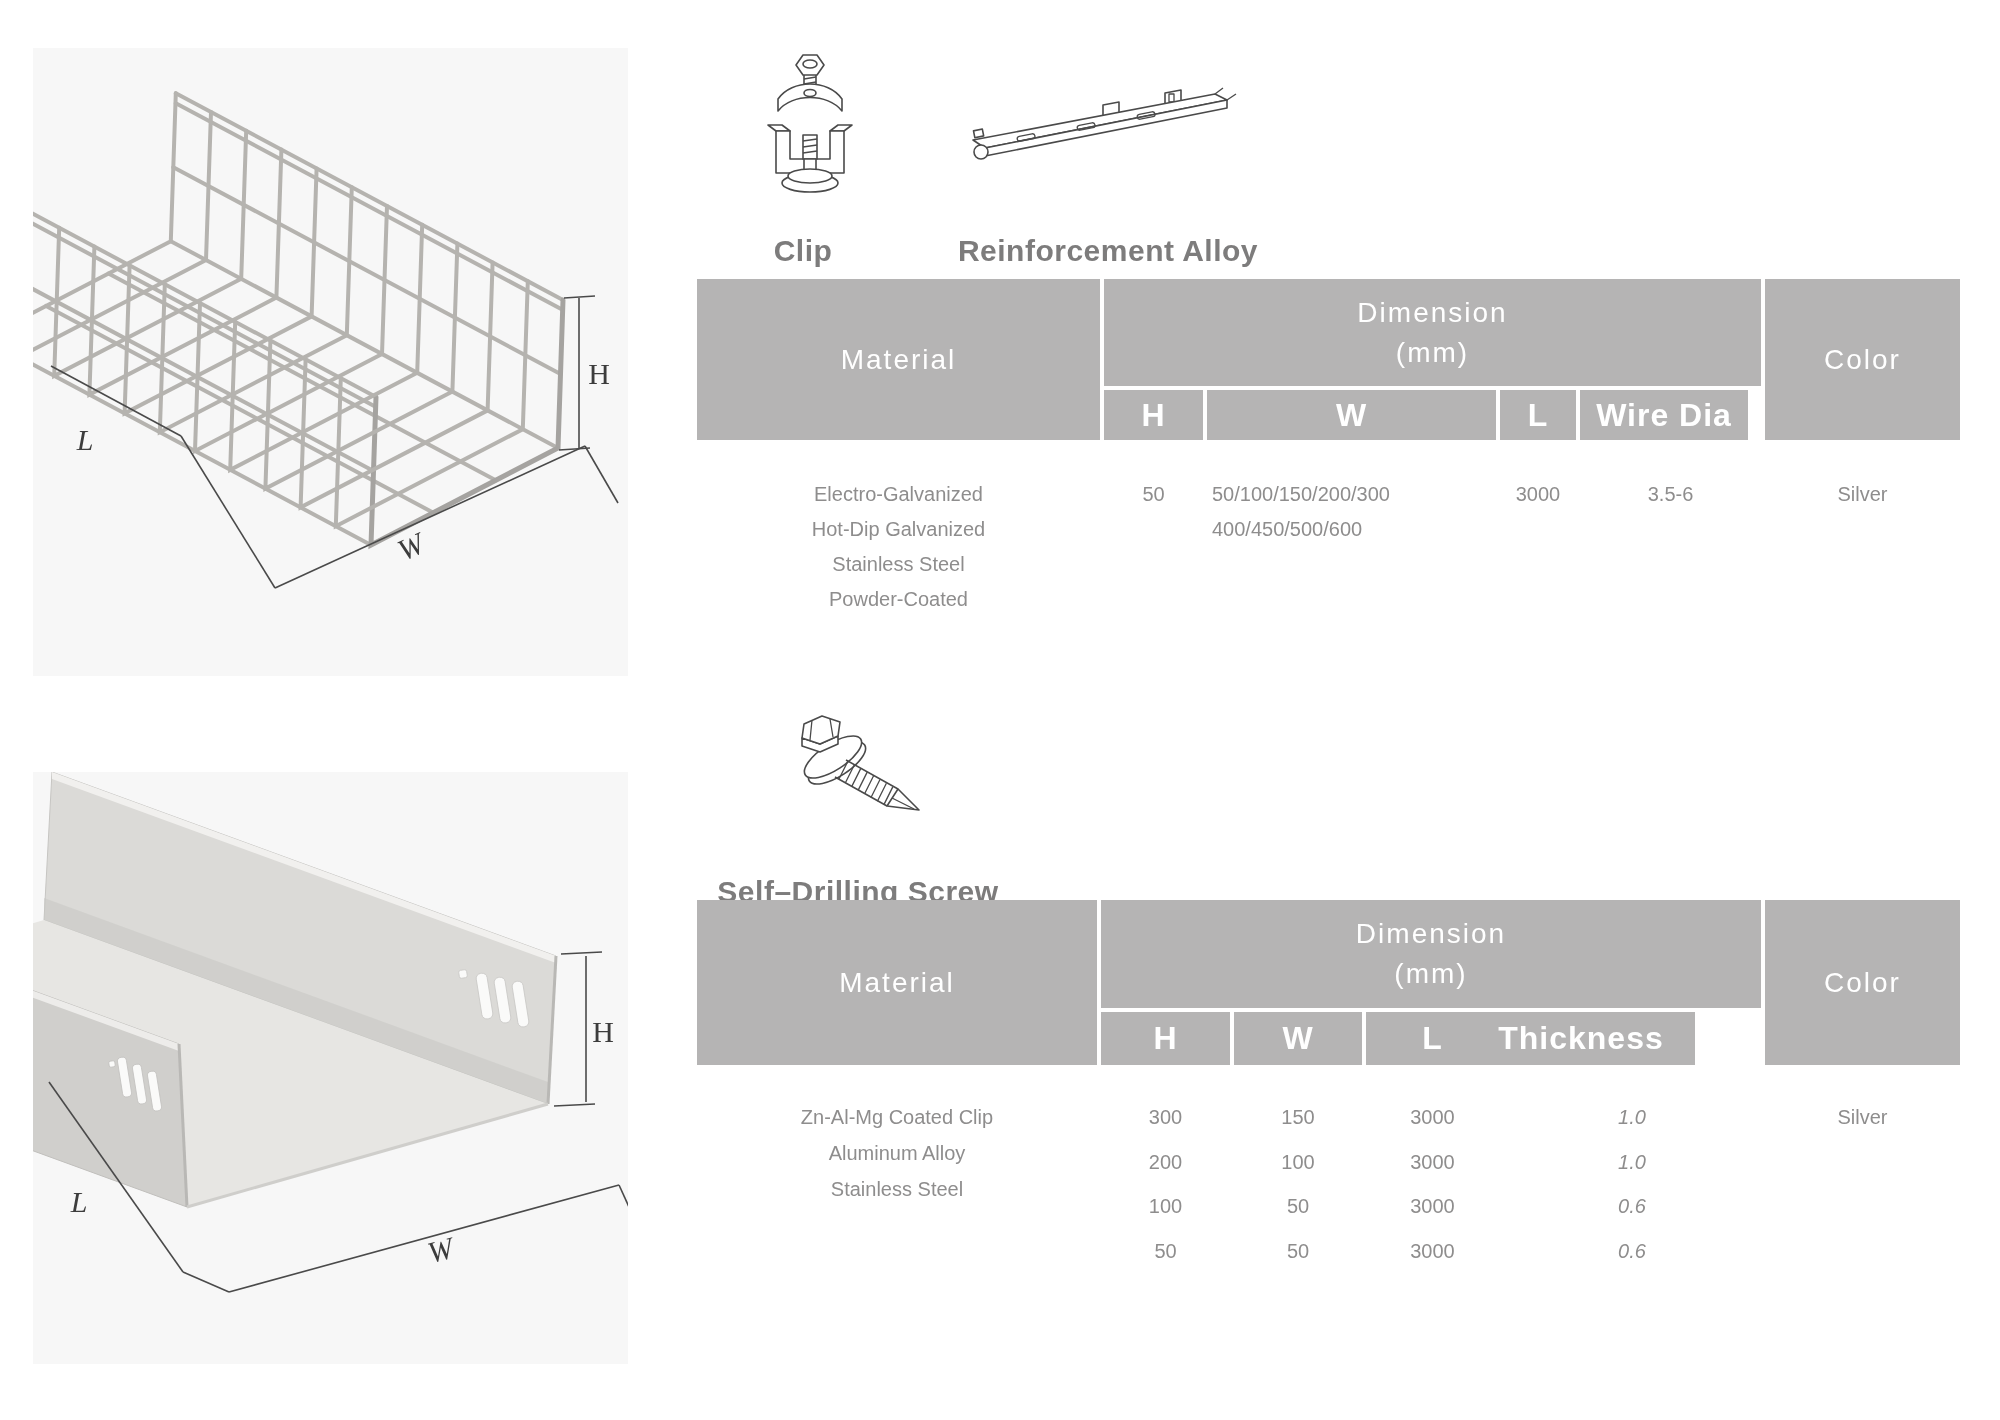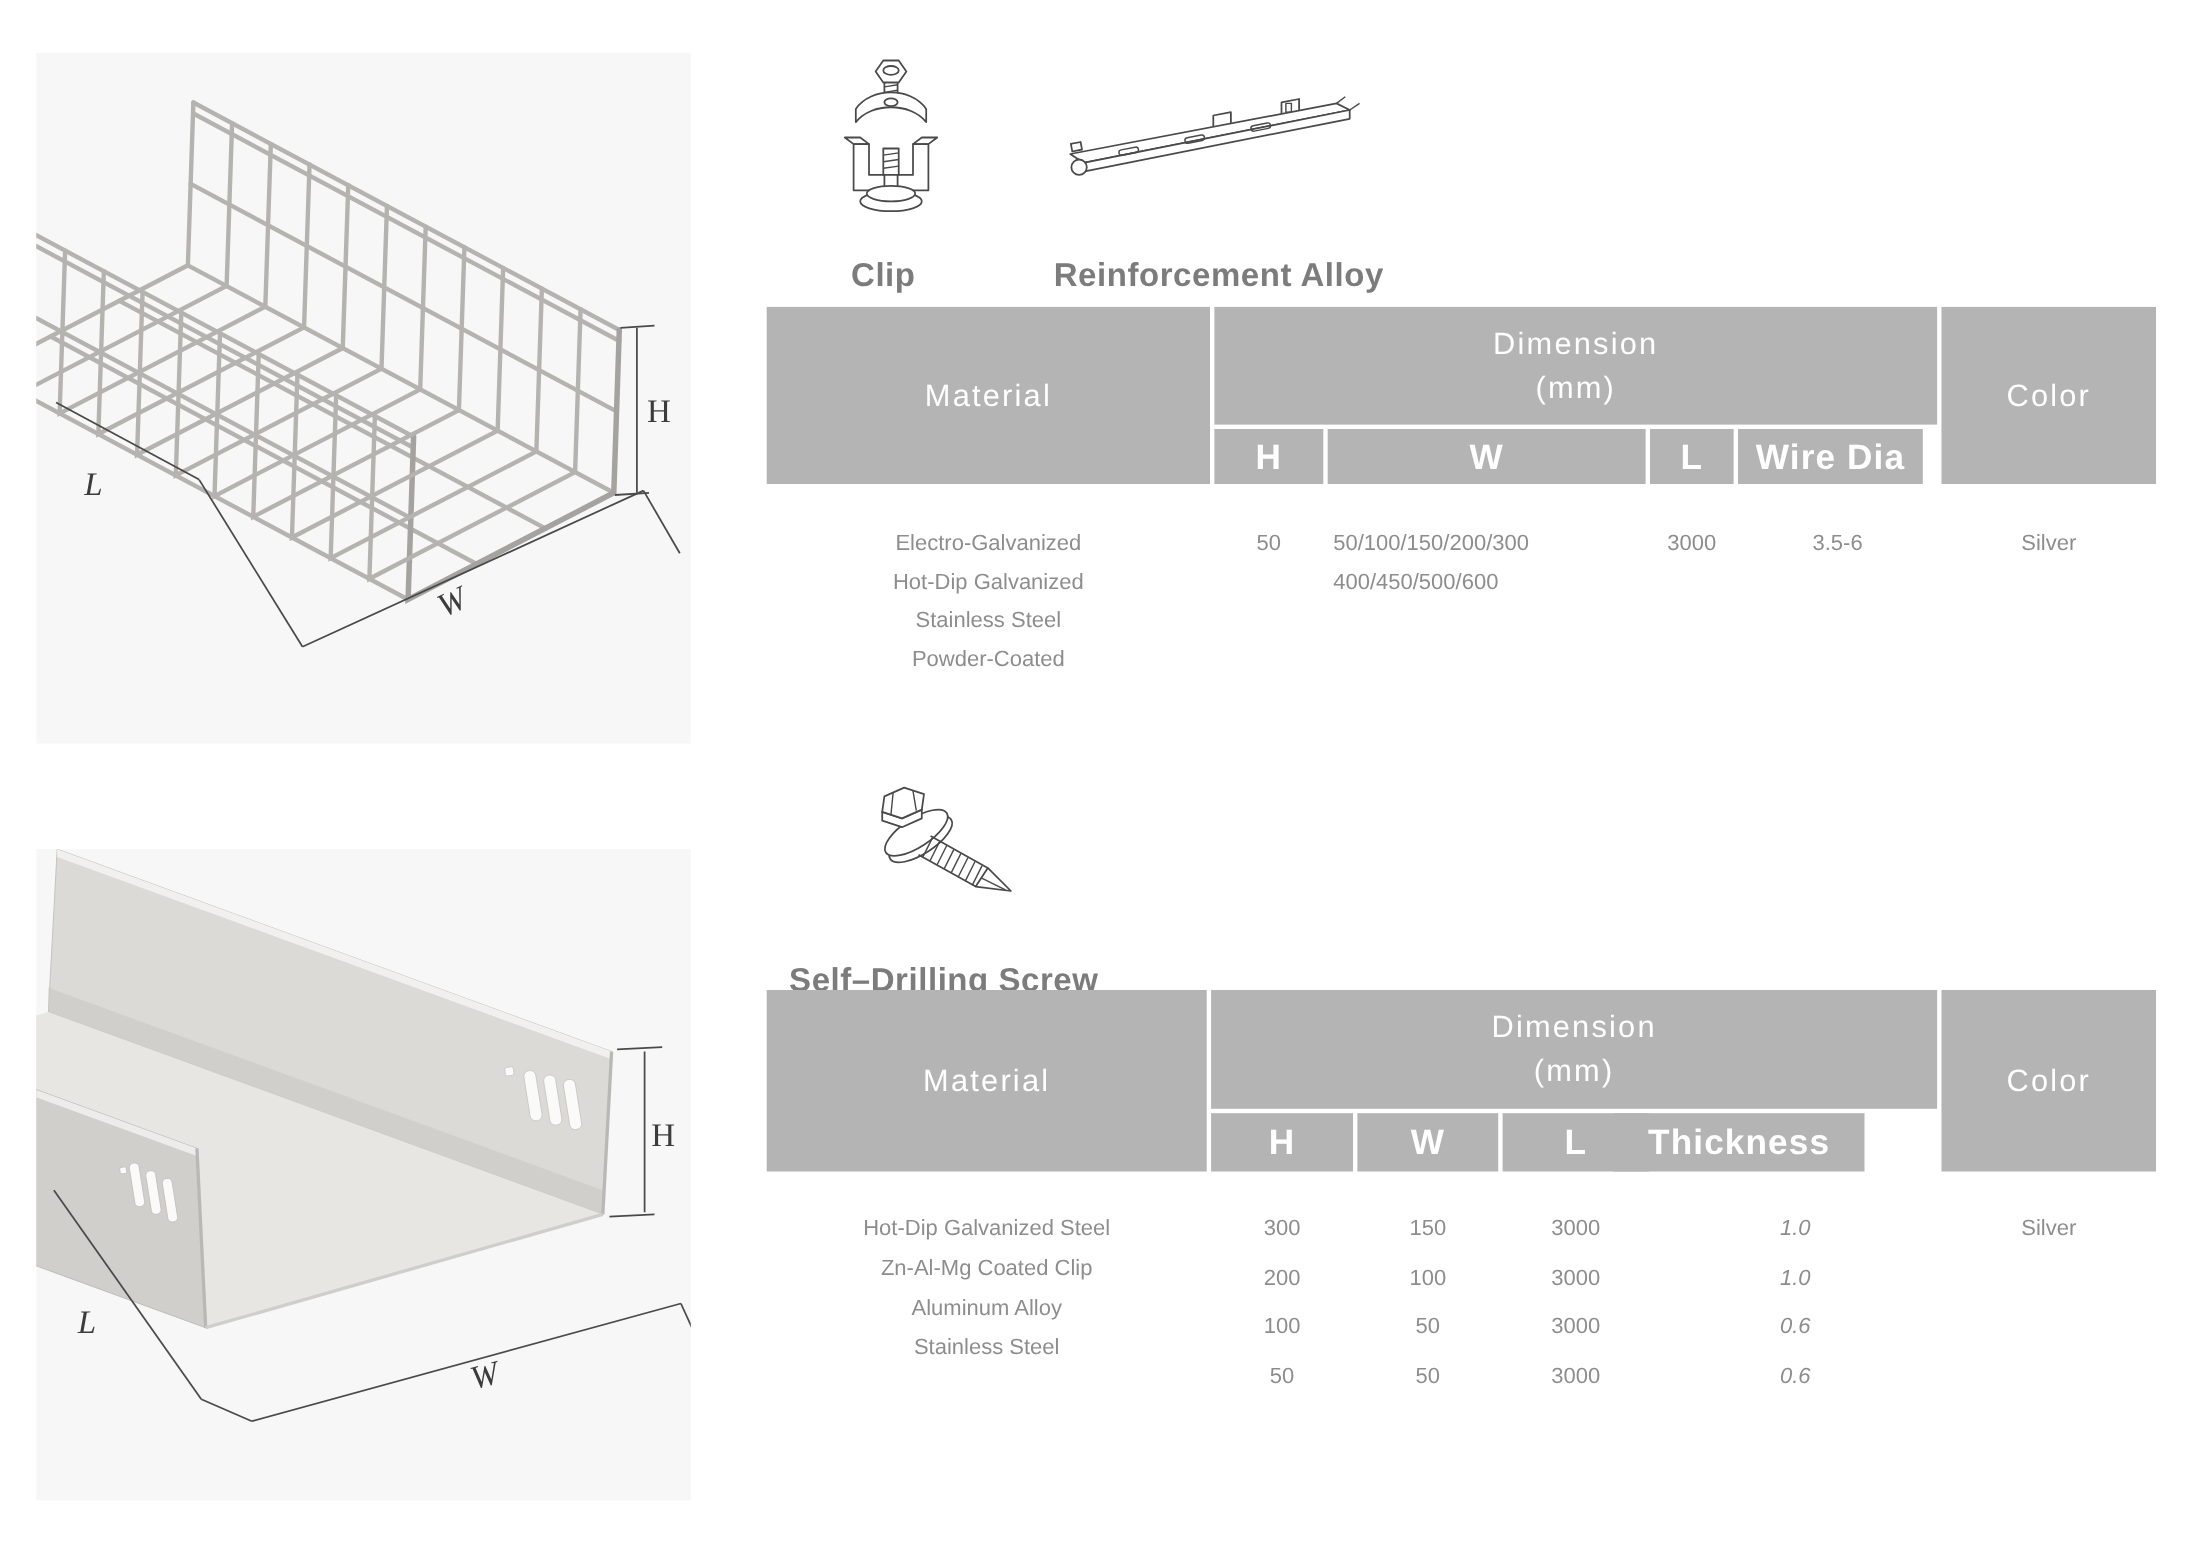--- a/index.html
+++ b/index.html
@@ -269,21 +269,20 @@
       <span>W</span>
     </div>
     <div class="subcell" style="left:669px;top:112px;width:133px;height:53px;">
       <span>L</span>
     </div>
     <div class="subcell" style="left:770px;top:112px;width:228px;height:53px;">
       <span>Thickness</span>
     </div>
 
     <div class="dcell lh36" style="left:0;top:199px;width:400px;">
-      <div>Hot-Dip Galvanized Steel</div>
       <div>Zn-Al-Mg Coated Clip</div>
       <div>Aluminum Alloy</div>
       <div>Stainless Steel</div>
     </div>
     <div class="dcell lh44" style="left:404px;top:195px;width:129px;">
       <div>300</div>
       <div>200</div>
       <div>100</div>
       <div>50</div>
     </div>

